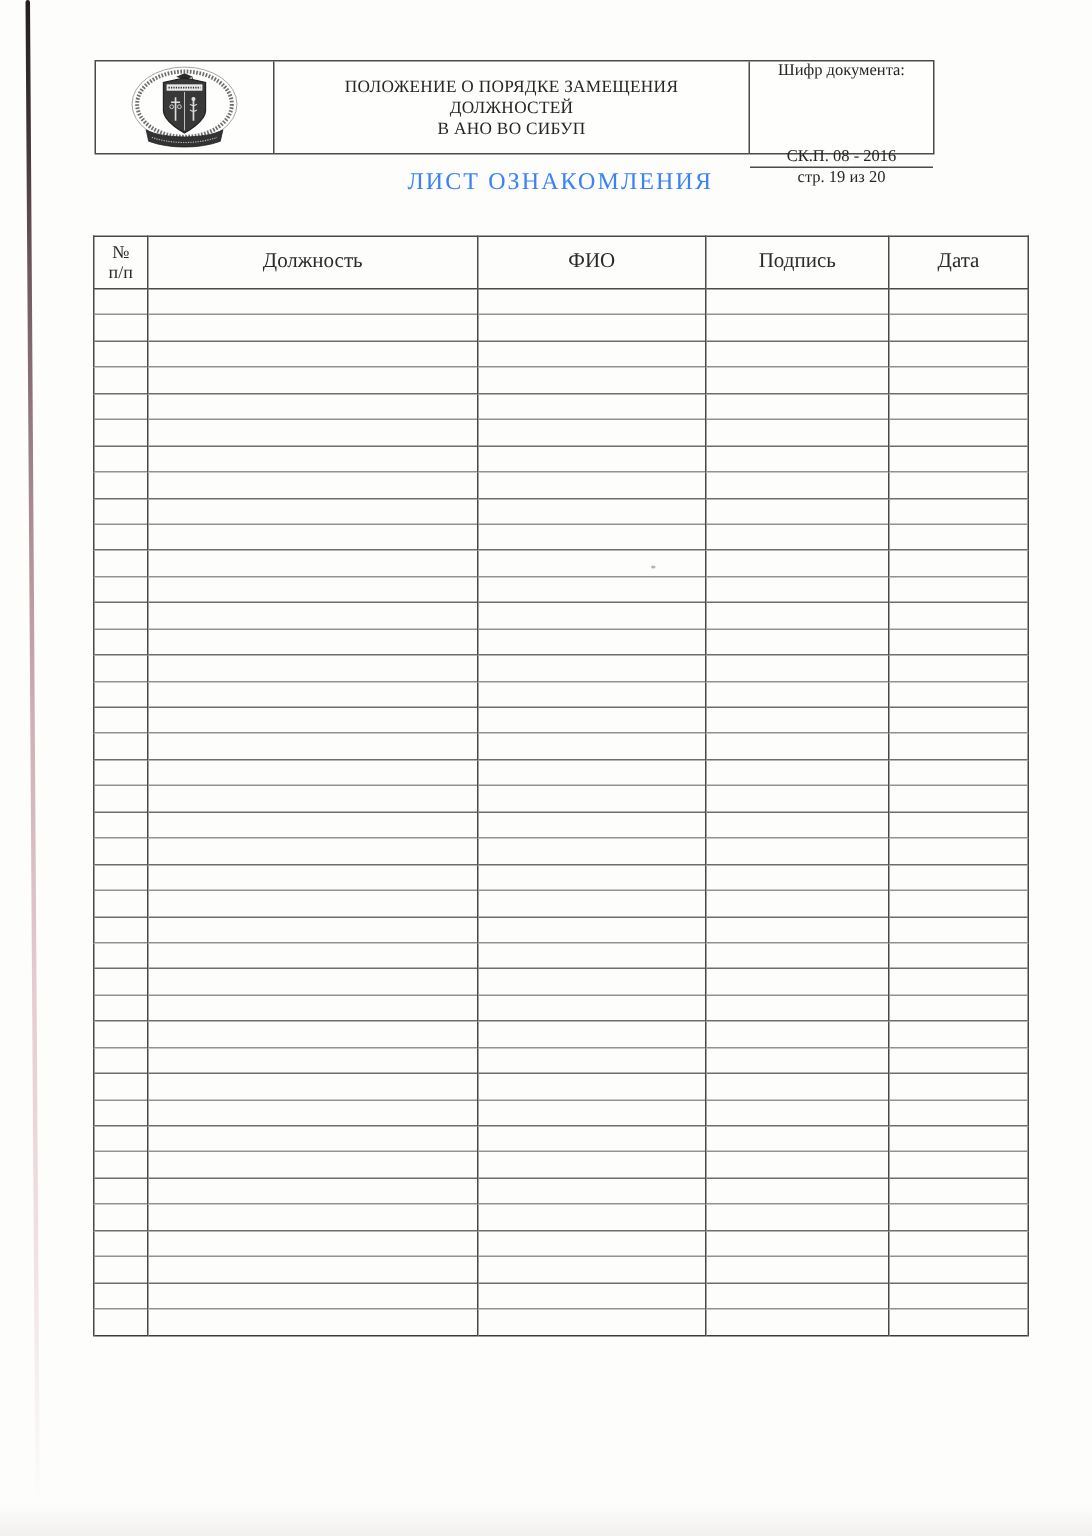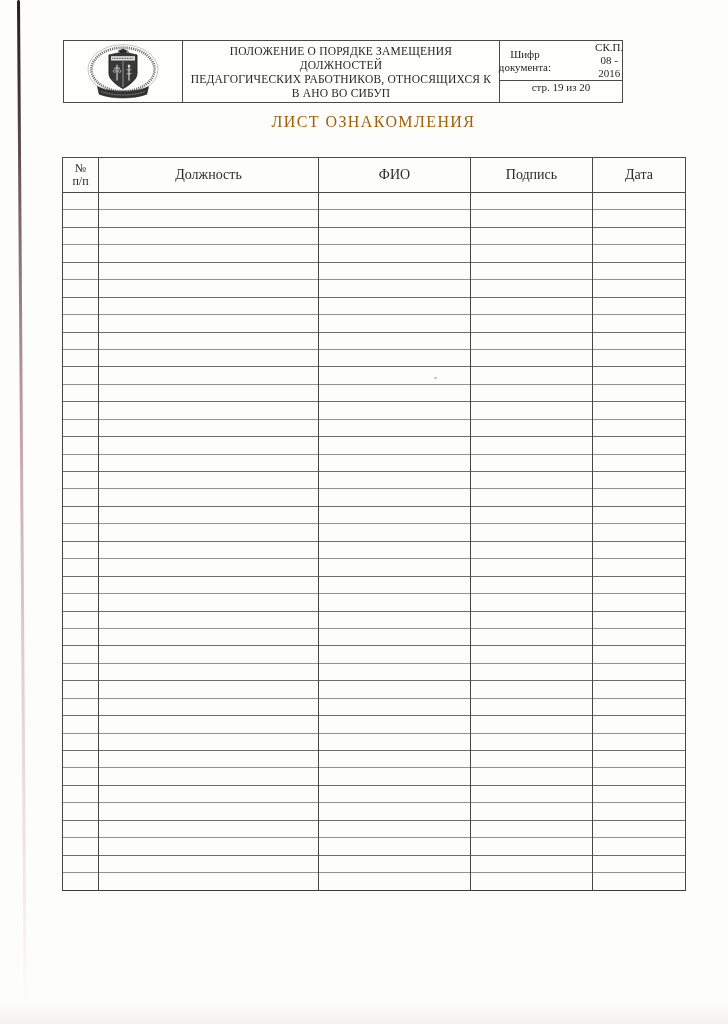--- a/index.html
+++ b/index.html
@@ -60,38 +60,38 @@
     padding:2px 6px;
     border-right:1.2px solid var(--border-mid);
   }
   .code-cell{
     width:122px;flex:0 0 122px;
     display:flex;flex-direction:column;
     font-size:11px;
   }
   .code-top{
     flex:0 0 39px;
-    display:flex;flex-direction:row;align-items:center;justify-content:center;
+    display:flex;flex-direction:column;align-items:center;justify-content:center;
     line-height:13px;
     border-bottom:1.1px solid var(--border-mid);
     text-align:center;
     gap:44px;
   }
   .code-bottom{
     flex:1 1 auto;
     display:flex;align-items:flex-start;justify-content:center;
     text-align:center;
     font-family:Liberation Serif, serif;
   }
   
   .page-title{
     position:absolute;left:62px;top:113px;width:623px;
     margin:0;text-align:center;
     font-size:16px;font-weight:normal;letter-spacing:1.4px;
-    color:#a16207;
+    color:#3b82f6;
   }
   
   table.signup{
     position:absolute;left:62px;top:157px;
     width:623px;table-layout:fixed;
     border-collapse:collapse;
     background:transparent;
   }
   table.signup{border:1.6px solid var(--border-dark);}
   table.signup th{
@@ -149,21 +149,20 @@
         <circle cx="57" cy="27" r="1.6" fill="#dddddd"></circle>
         <path d="M54.3 31 q2.7 2.2 5.4 0 M54.3 35.5 q2.7 2.2 5.4 0" stroke="#dddddd" fill="none" stroke-width="0.9"></path>
 
         <path d="M20 51 C33 58.5 67 58.5 80 51 L78 60 C62 66 38 66 22 60 Z" fill="#333333" stroke="#1e1e1e" stroke-width="0.6"></path>
         <path d="M24.5 57 C40 62.3 60 62.3 75.5 57" stroke="#b9b9b9" stroke-width="0.9" fill="none" stroke-dasharray="1,0.9"></path>
       </svg>
     </div>
 
     <div class="cell title-cell">
       <div>ПОЛОЖЕНИЕ О ПОРЯДКЕ ЗАМЕЩЕНИЯ ДОЛЖНОСТЕЙ</div>
-      <div>ПЕДАГОГИЧЕСКИХ РАБОТНИКОВ, ОТНОСЯЩИХСЯ К</div>
       <div>В АНО ВО СИБУП</div>
     </div>
 
     <div class="cell code-cell">
       <div class="code-top">
         <div>Шифр документа:</div>
         <div>СК.П. 08 - 2016</div>
       </div>
       <div class="code-bottom">
         <span>стр. 19 из 20</span>

